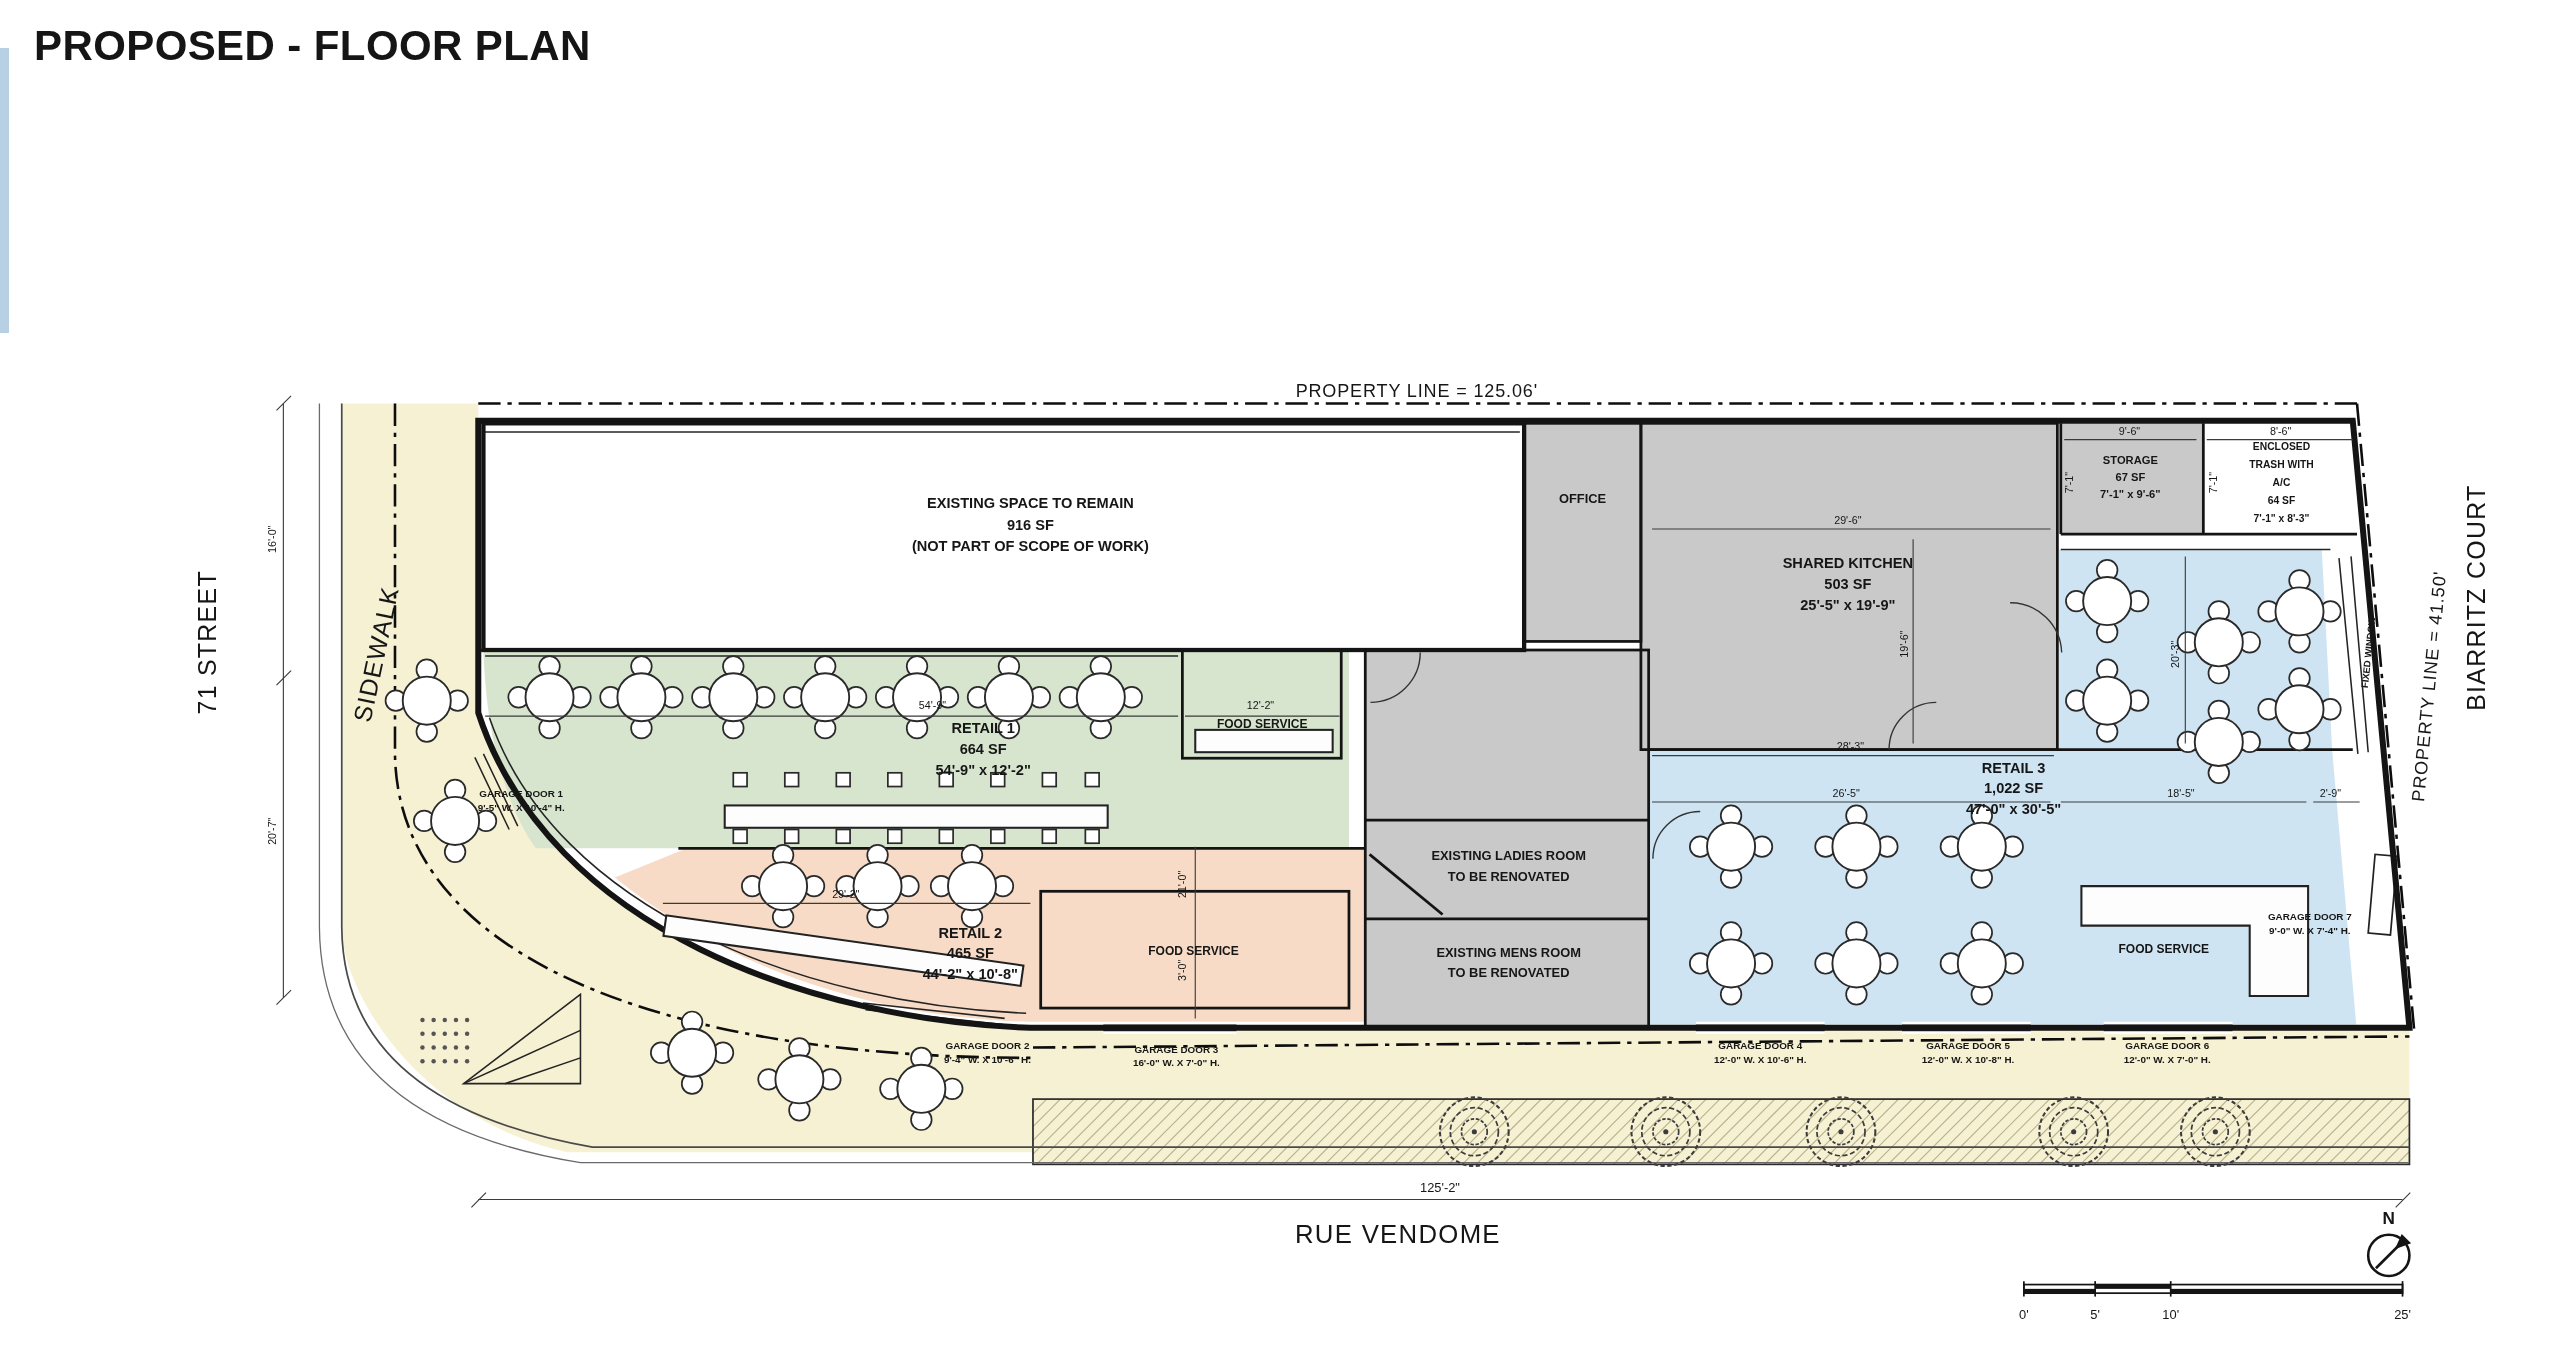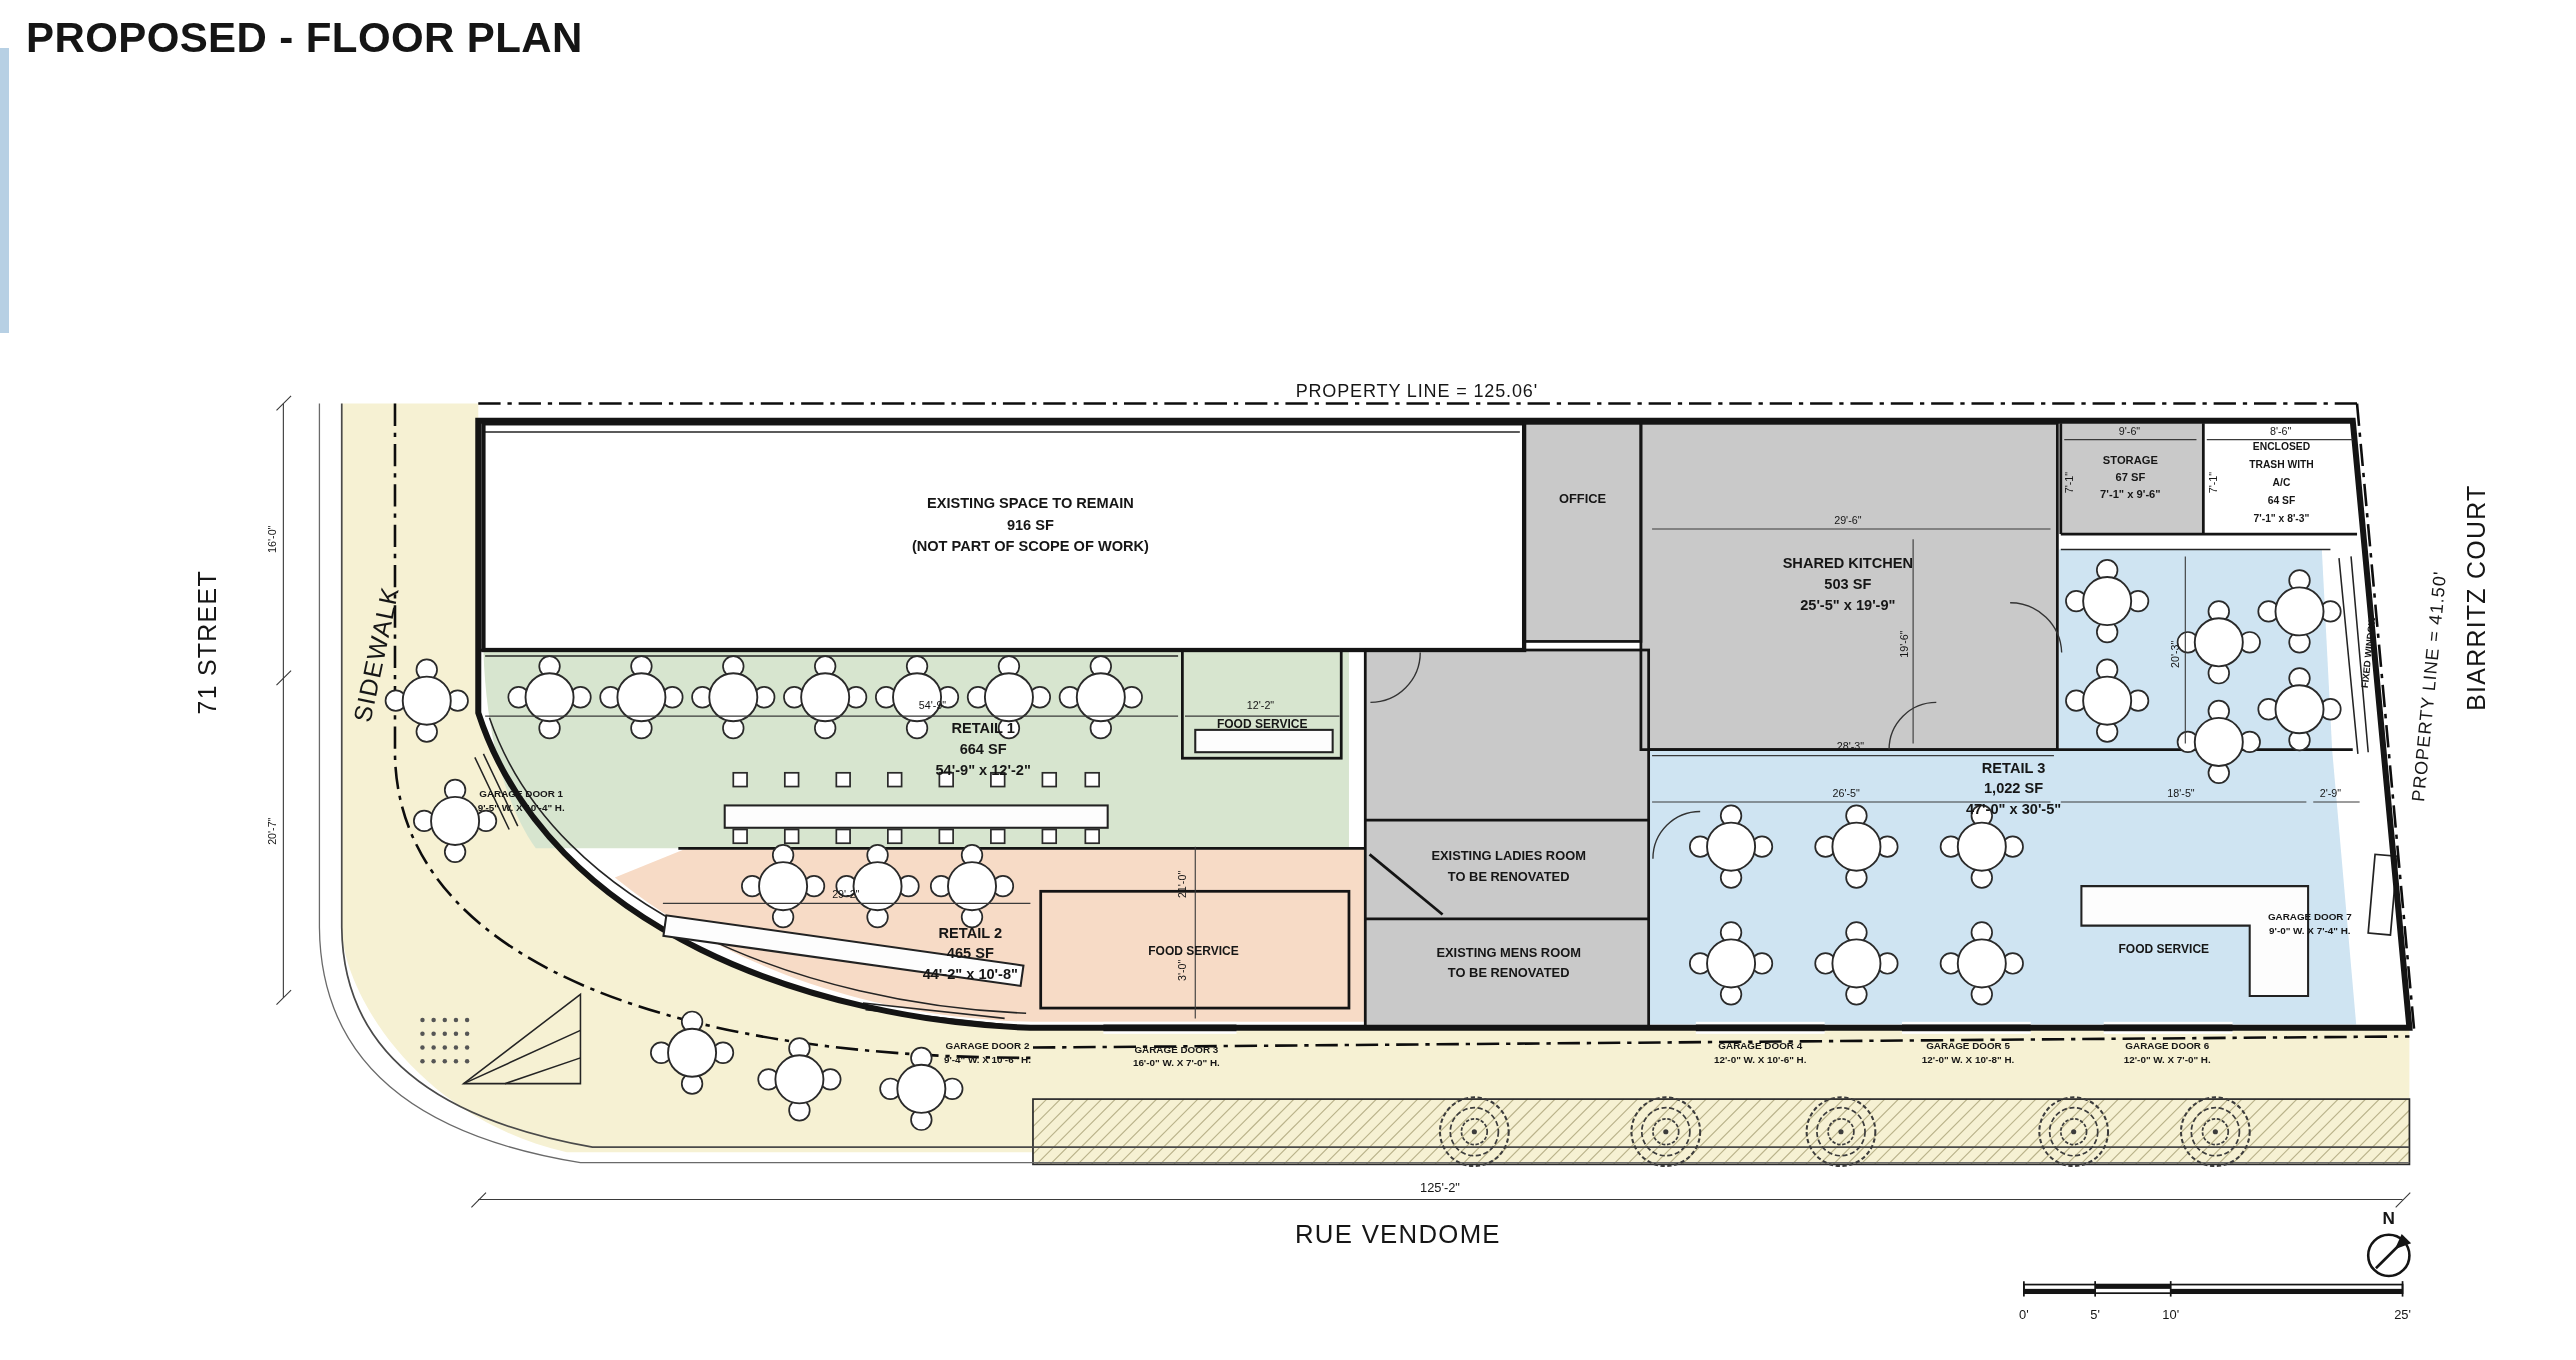--- a/index.html
+++ b/index.html
@@ -1,19 +1,19 @@
 <!DOCTYPE html>
 <html style="font-size:13.7px"><head>
 <meta charset="utf-8">
 <style>
   html,body{margin:0;padding:0;background:#ffffff;}
   body{width:2576px;height:1361px;position:relative;overflow:hidden;
        font-family:"Liberation Sans",sans-serif;}
   .page-title{position:absolute;left:26px;top:13.7px;font-size:42px;font-weight:bold;
-       color:#151515;letter-spacing:0.4px;margin:0;}
+       color:#151515;letter-spacing:0.4px;margin:8px;}
   .blue-strip{position:absolute;left:0;top:48px;width:9.4px;height:285px;background:#b7d0e4;}
   svg{position:absolute;left:0;top:0;}
   svg text{fill:#161616;}
   .f-cream{fill:#f6f1d3}.f-green{fill:#d7e5cf}.f-peach{fill:#f7dbc6}
   .f-blue{fill:#cfe4f2}.f-gray{fill:#c9c9c9}.f-white{fill:#ffffff}
   .w7{stroke:#141414;stroke-width:7;fill:none}
   .w5{stroke:#141414;stroke-width:5;fill:none}
   .w3{stroke:#141414;stroke-width:3.2;fill:none}
   .w2{stroke:#242424;stroke-width:1.8;fill:none}
   .pline{stroke:#0d0d0d;stroke-width:3;fill:none;stroke-dasharray:26 8 5 8}

